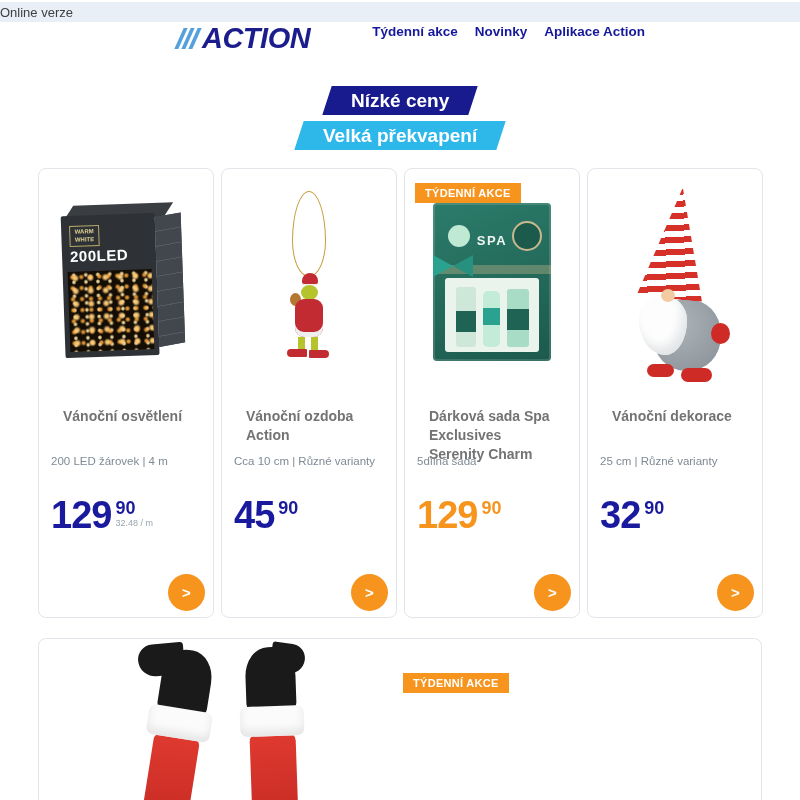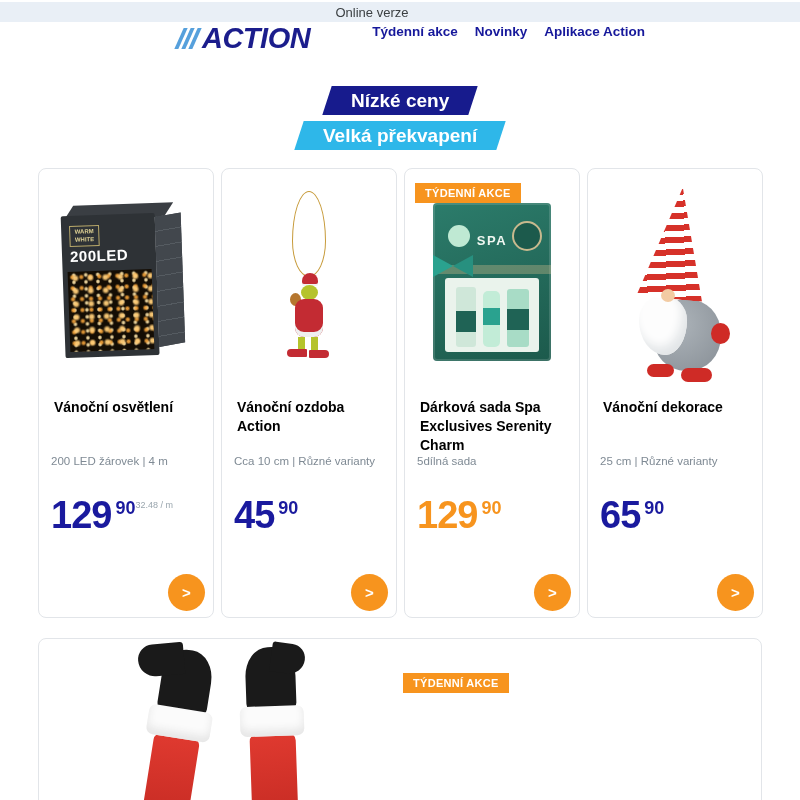--- a/index.html
+++ b/index.html
@@ -6,21 +6,21 @@
   body{
     width:800px;height:800px;overflow:hidden;position:relative;
     background:#ffffff;
     font-family:"Liberation Sans", sans-serif;
     -webkit-font-smoothing:antialiased;
   }
 
   
   .topbar{
     position:absolute;top:2px;left:0;width:800px;height:20px;
-    background:#e9eff6;display:flex;align-items:center;justify-content:center;
+    background:#e9eff6;display:flex;align-items:center;justify-content:flex-start;
     padding-right:56px;box-sizing:border-box;
   }
   .topbar a{font-size:13px;color:#3c4043;text-decoration:none;}
 
   
   .header{
     position:absolute;top:24px;left:12px;width:800px;height:48px;
     display:flex;align-items:flex-start;justify-content:center;gap:62px;
   }
   .logo{display:flex;align-items:center;cursor:pointer;}
@@ -57,30 +57,30 @@
   .badge{
     position:absolute;top:14px;left:10px;z-index:5;
     background:#f7941e;color:#fff;font-size:11px;font-weight:bold;
     padding:4px 10px;letter-spacing:0.3px;white-space:nowrap;
   }
   .pimg{
     position:absolute;top:12px;left:10px;right:10px;height:202px;
     display:flex;align-items:center;justify-content:center;overflow:hidden;
   }
   .ptitle{
-    position:absolute;top:226px;left:12px;right:12px;margin:3px;
-    font-size:14px;font-weight:bold;color:#000000;line-height:1.35;
+    position:absolute;top:226px;left:12px;right:12px;margin:12px;
+    font-size:14px;font-weight:bold;color:#737373;line-height:1.35;
   }
   .psub{
     position:absolute;top:286px;left:12px;right:0;margin:0;
     font-size:11.5px;color:#7f8a94;
   }
   .price{position:absolute;top:330px;left:12px;display:flex;align-items:flex-start;gap:4px;color:#1a1a9e;}
   .p-main{font-size:38px;font-weight:800;line-height:0.88;letter-spacing:-1px;}
-  .p-col{display:flex;flex-direction:row;}
+  .p-col{display:flex;flex-direction:column;}
   .p-sup{font-size:18px;font-weight:800;line-height:1;}
   .p-unit{font-size:9px;font-weight:normal;color:#9aa6ae;margin-top:1px;}
   .price.orange{color:#f7941e;}
   .pbtn{
     position:absolute;bottom:6px;right:8px;width:37px;height:37px;border-radius:50%;
     background:#f7941e;display:flex;align-items:center;justify-content:center;
     color:#fff;font-size:15px;font-weight:800;cursor:pointer;
   }
 
   
@@ -302,21 +302,21 @@
         <div class="g-beard"></div>
         <div class="g-hat"></div>
         <div class="g-nose"></div>
         <div class="g-foot1"></div>
           <div class="g-foot2"></div>
       </div>
     </div>
     <h3 class="ptitle">Vánoční dekorace</h3>
     <p class="psub">25 cm | Různé varianty</p>
     <div class="price">
-      <span class="p-main">65</span>
+      <span class="p-main">32</span>
       <span class="p-col">
           <span class="p-sup">90</span>
         </span>
     </div>
     <div class="pbtn">
       <span>&gt;</span>
     </div>
   </article>
 </div>
 

